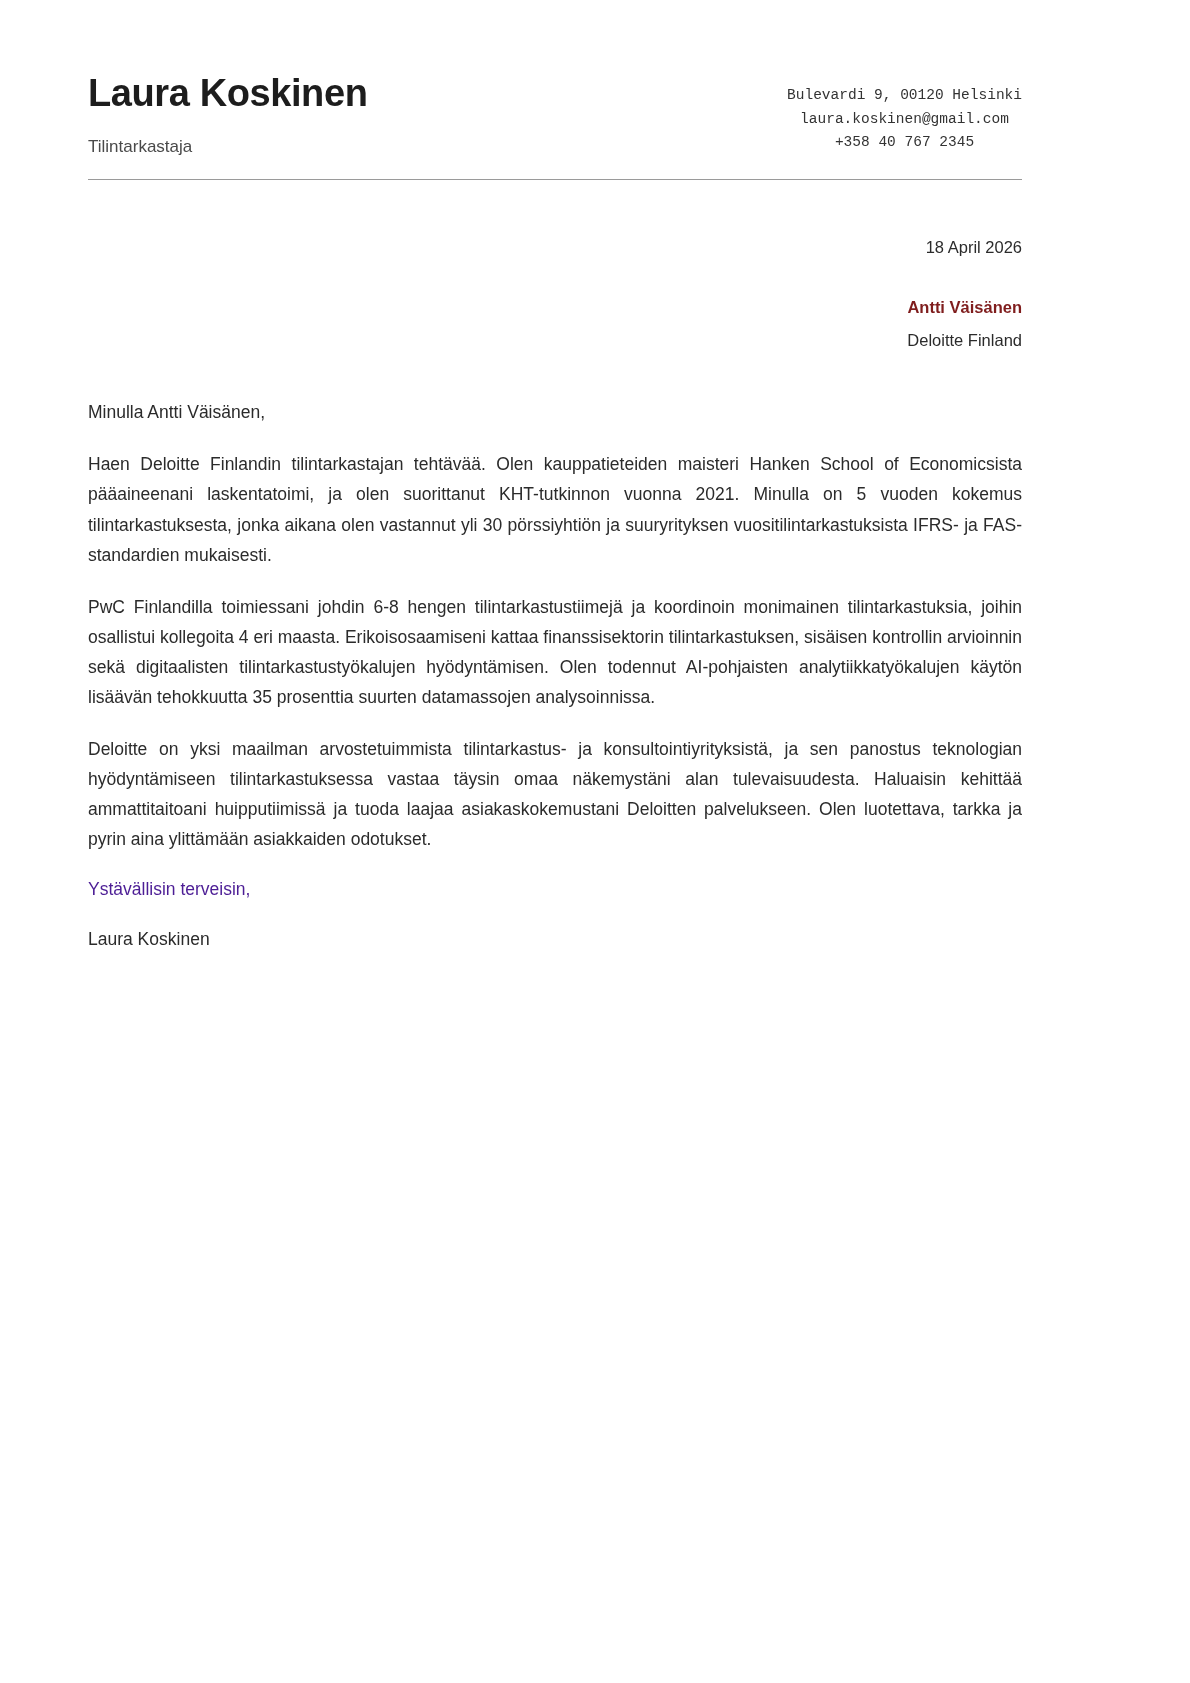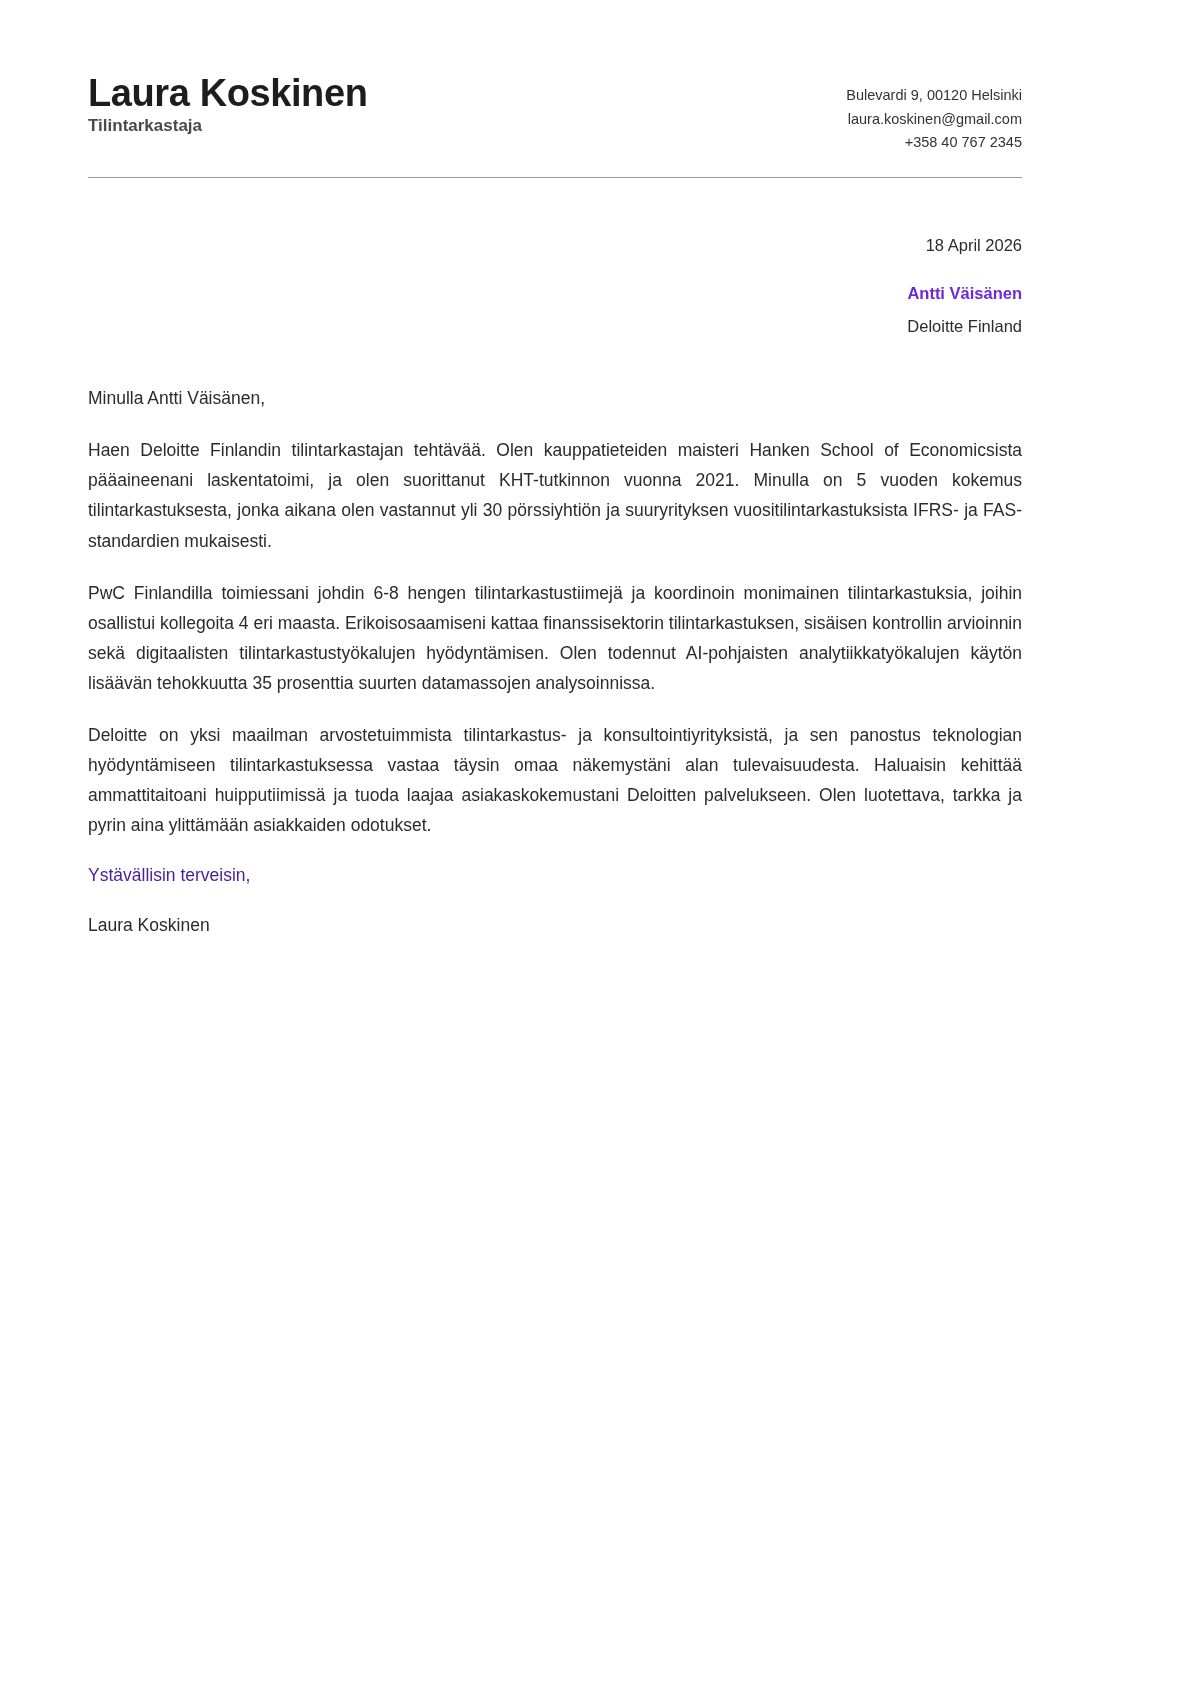--- a/index.html
+++ b/index.html
@@ -41,29 +41,30 @@
     font-size: 38px;
     font-weight: bold;
     letter-spacing: -0.4px;
     color: #1d1d1d;
     line-height: 1.12;
     margin: 0;
     white-space: nowrap;
   }
   .job-title {
     font-size: 17px;
-    font-weight: bold;
+    font-weight: normal;
     color: #4a4a4a;
-    margin: 1px 0 0 0;
+    margin: 22px 0 0 0;
     line-height: 1.2;
   }
   .contact {
     flex: 0 0 auto;
-    text-align: right;
+    text-align: center;
     padding-top: 12px;
+    font-family: Liberation Mono, monospace;
   }
   .contact-line {
     font-size: 14.5px;
     color: #333333;
     line-height: 1.63;
     white-space: nowrap;
   }
   .rule {
     margin-top: 22px;
     border-bottom: 1px solid #9a9a9a;
@@ -77,23 +78,23 @@
     text-align: right;
   }
   .date {
     font-size: 16.5px;
     color: #2b2b2b;
     line-height: 1.45;
   }
   .recipient-name {
     font-size: 16.5px;
     font-weight: bold;
-    color: #6d28d9;
+    color: #7f1d1d;
     line-height: 1.45;
-    margin-top: 24px;
+    margin-top: 36px;
   }
   .recipient-company {
     font-size: 16.5px;
     color: #2b2b2b;
     line-height: 1.45;
     margin-top: 9px;
   }
 
   
   .letter-body {

